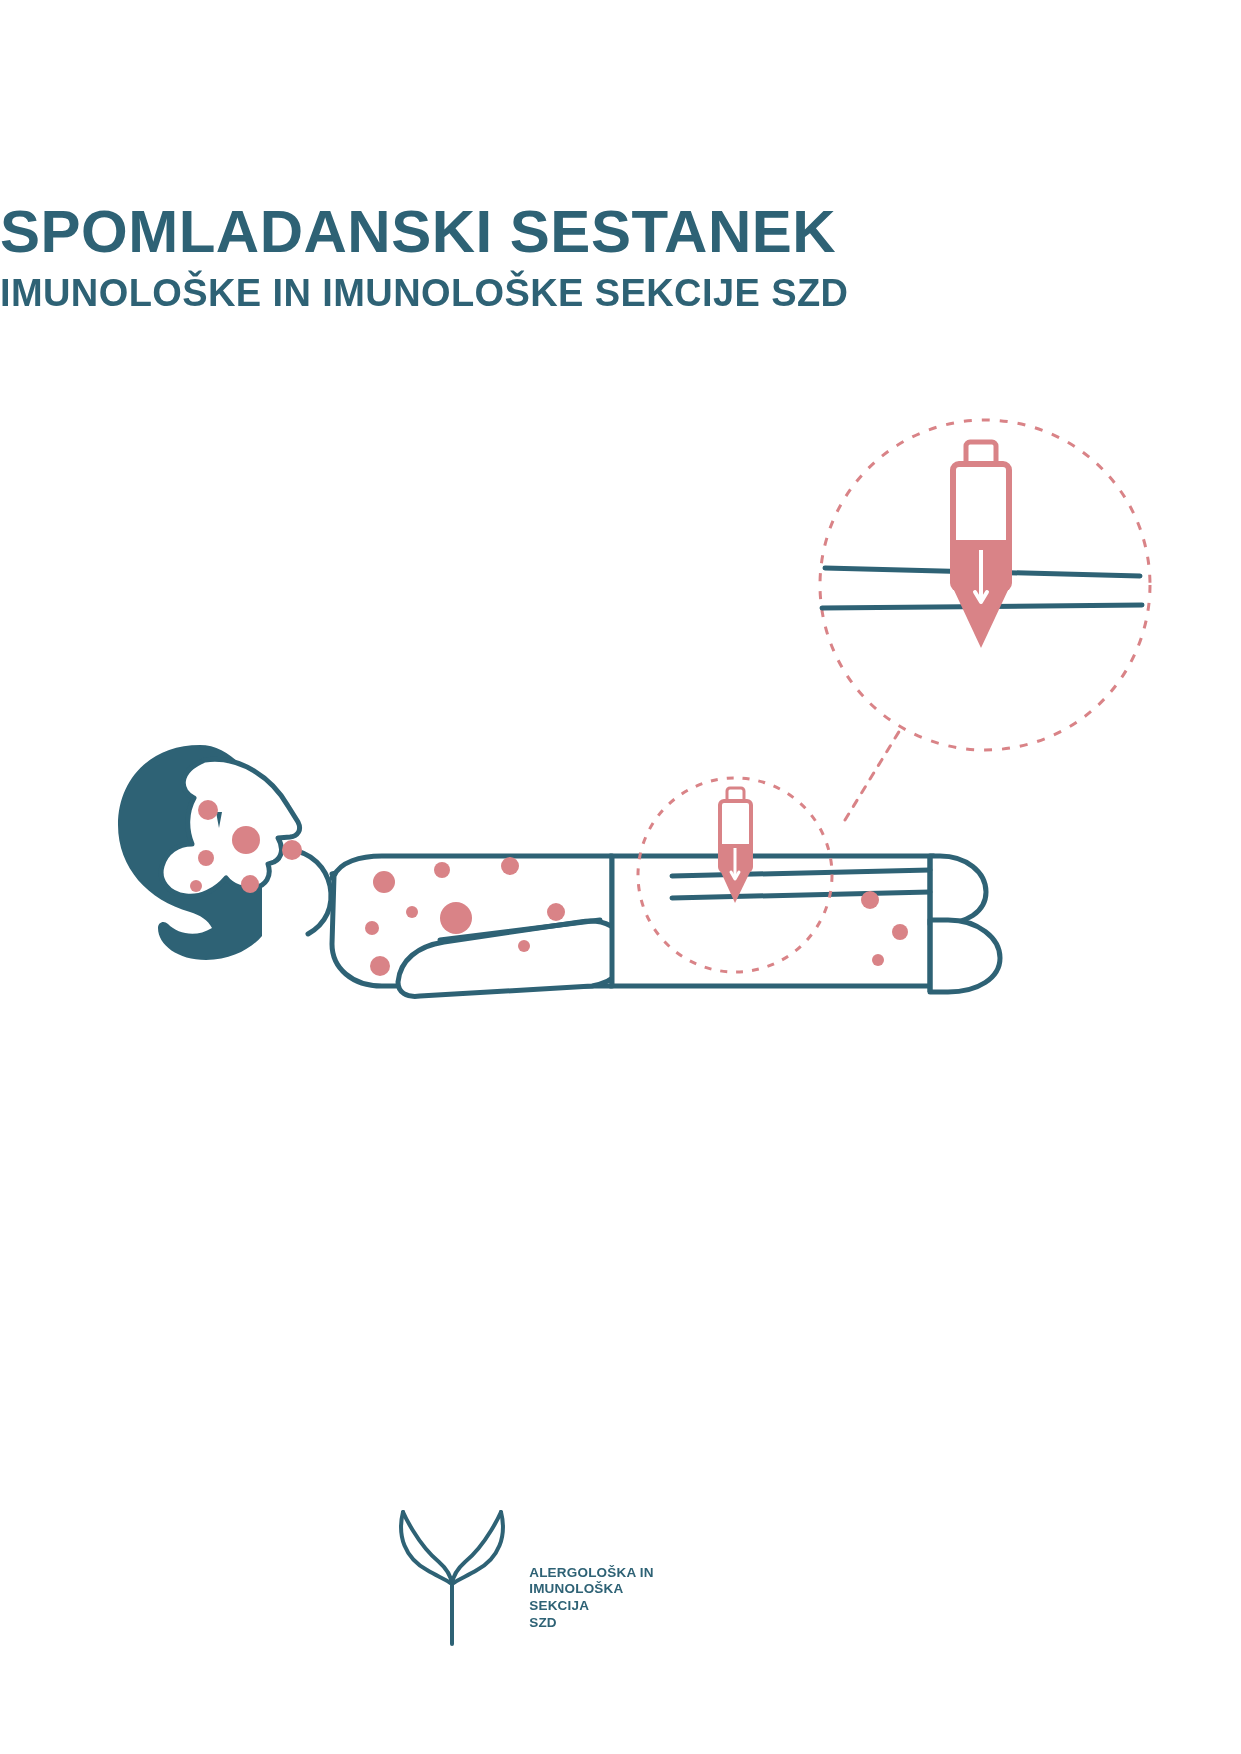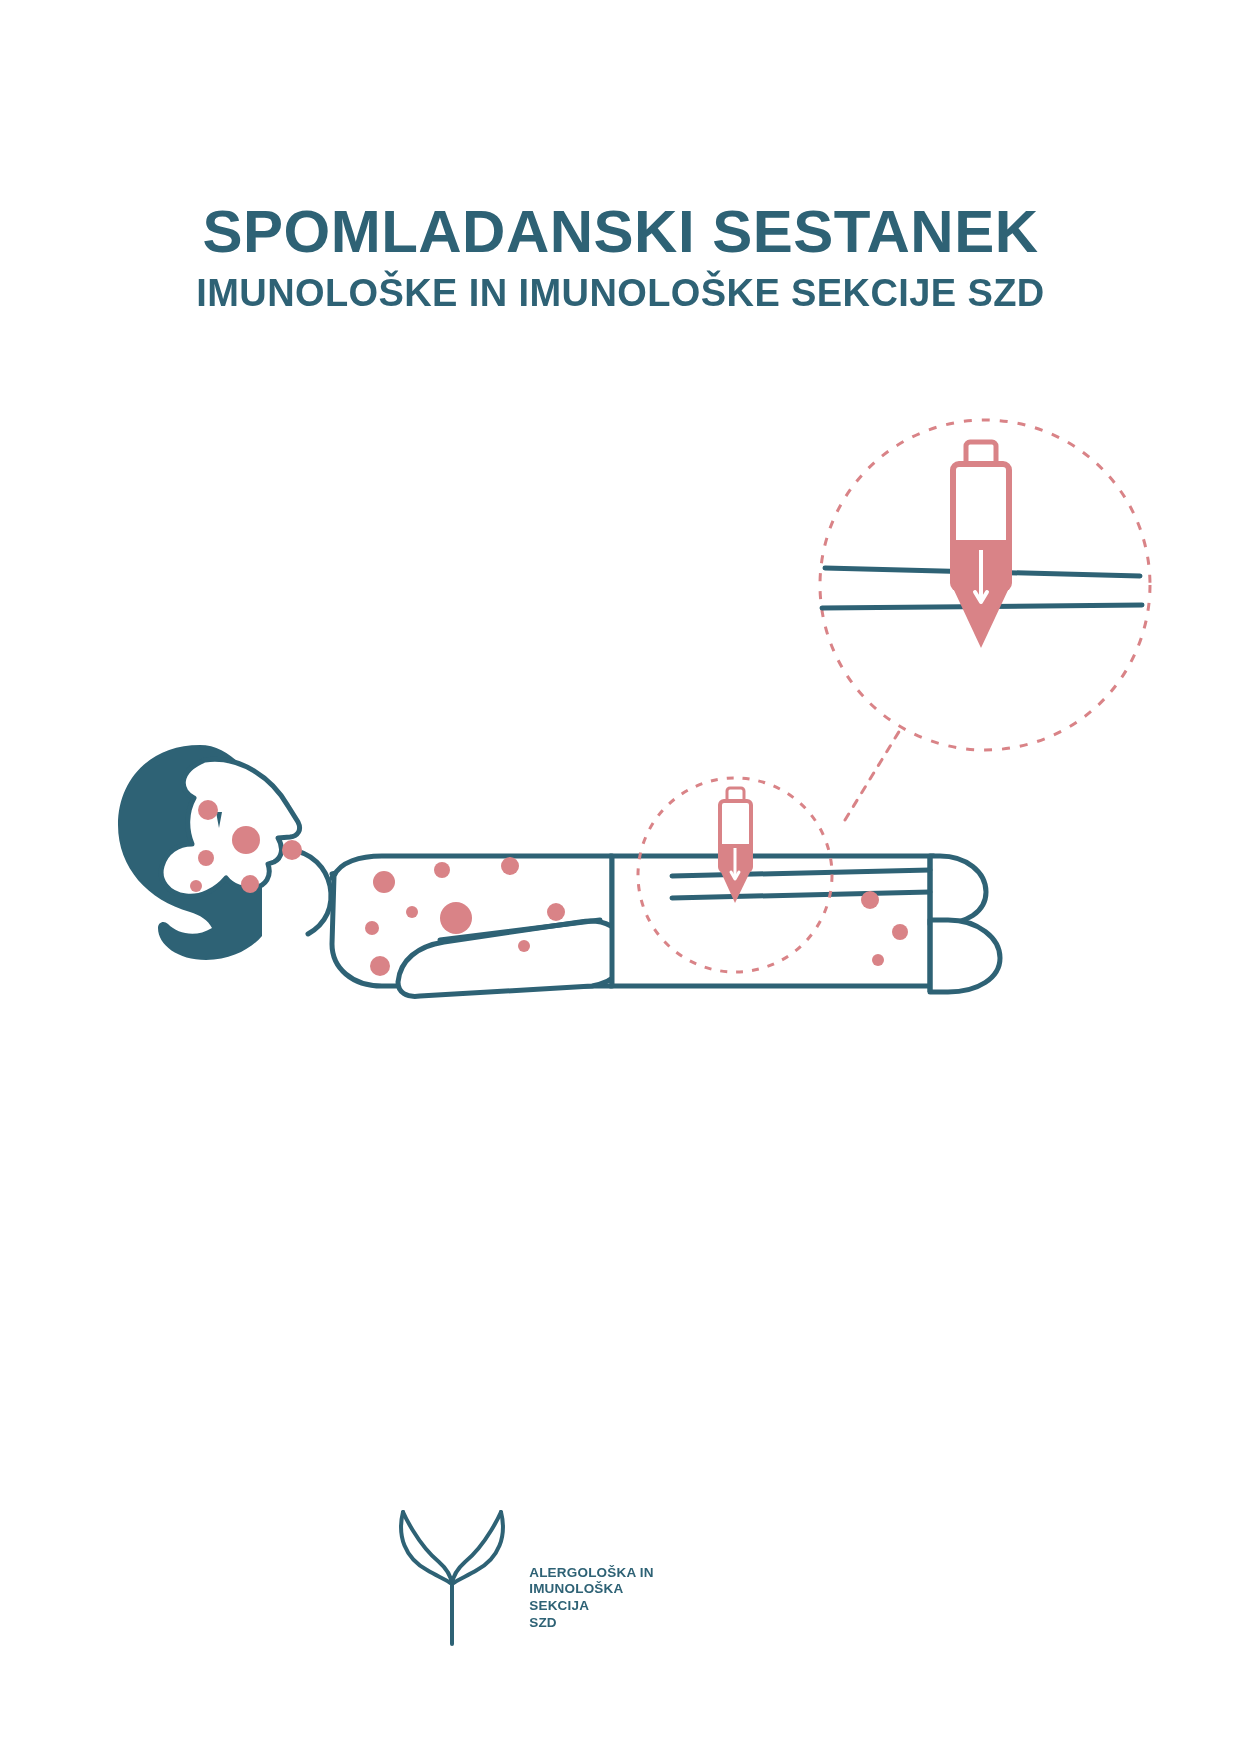--- a/index.html
+++ b/index.html
@@ -15,21 +15,21 @@
     font-family: "Liberation Sans", sans-serif;
     color: #2e6275;
   }
 
   
   .title-block {
     position: absolute;
     top: 200px;
     left: 0;
     width: 1241px;
-    text-align: center;
+    text-align: left;
   }
   .title-main {
     font-size: 60px;
     font-weight: bold;
     letter-spacing: 0.5px;
     color: #2e6275;
     line-height: 1.05;
     margin: 0;
     white-space: nowrap;
   }

